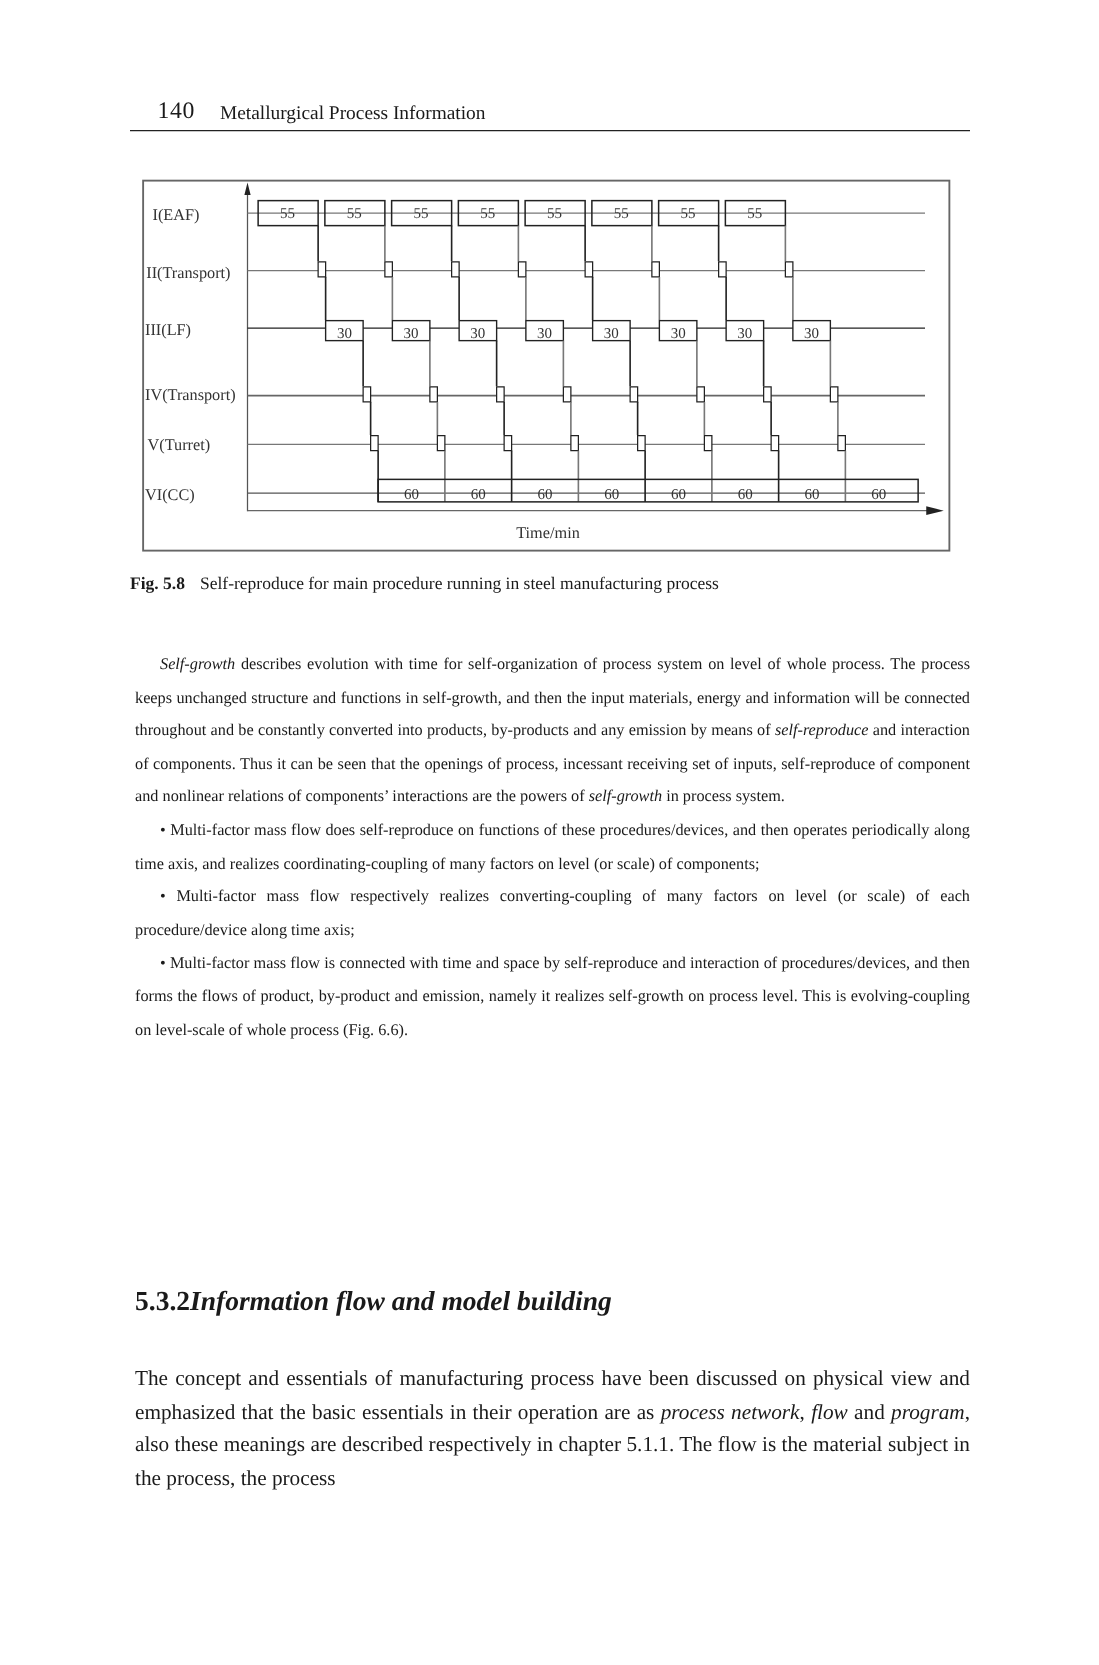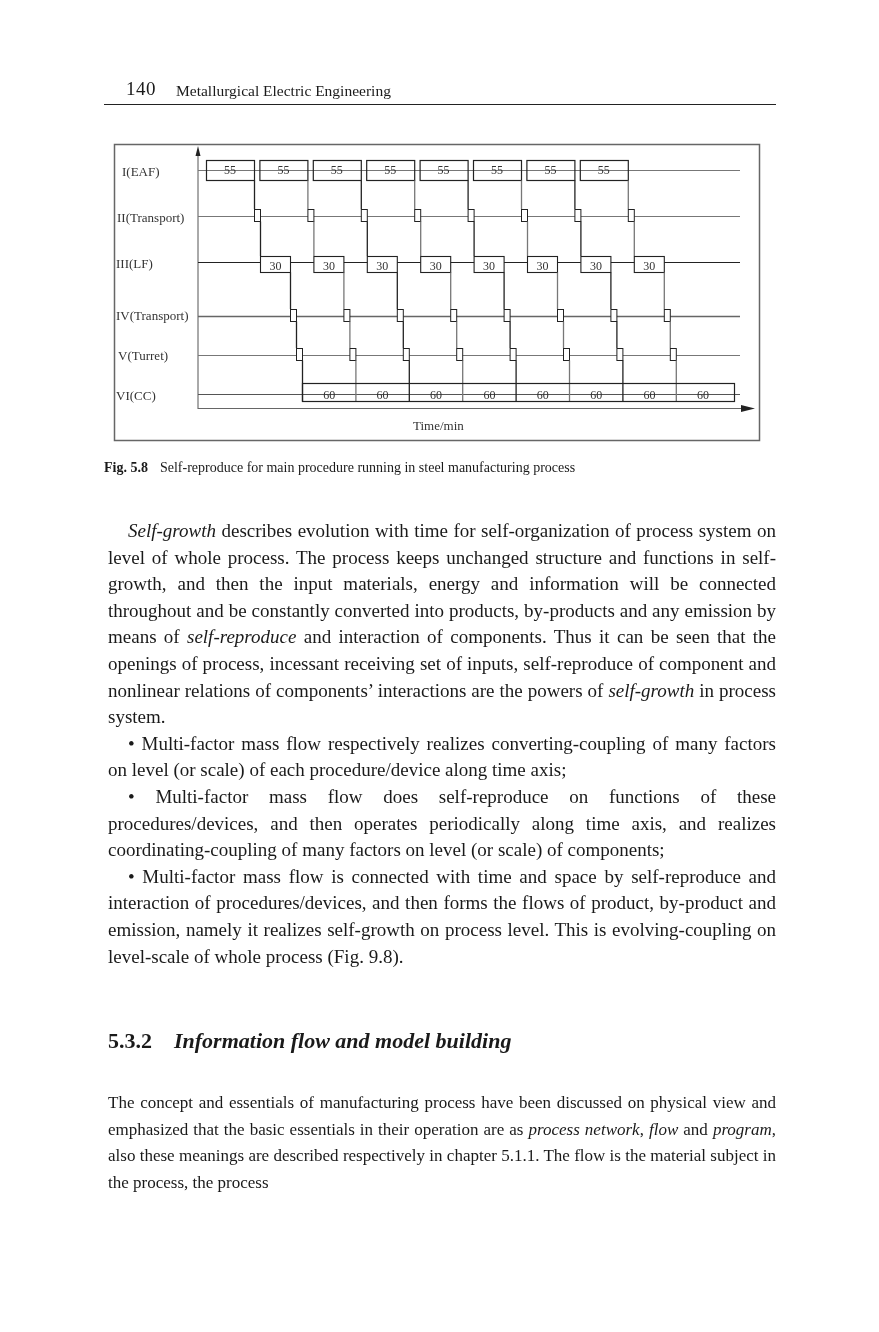--- a/index.html
+++ b/index.html
@@ -7,39 +7,39 @@
          font-family: "Liberation Serif", "DejaVu Serif", serif; color: #1a1a1a; }
   .running-head { position: absolute; left: 104px; top: 78px; width: 672px; height: 26px;
                   border-bottom: 1.5px solid #222; }
   .page-num { position: absolute; left: 22px; top: 0px; font-family: Liberation Serif, serif;
               font-size: 19px; letter-spacing: 0.5px; }
   .book-title { position: absolute; left: 72px; top: 4px; font-size: 15.5px; }
   .figure { position: absolute; left: 0; top: 0; }
   .caption { position: absolute; left: 104px; top: 456px; width: 672px; text-align: left;
              font-size: 14px; line-height: 23px; }
   .caption .fig-label { font-weight: bold; margin-right: 12px; }
-  .body-text { position: absolute; left: 108px; top: 518px; width: 668px; font-size: 19px;
+  .body-text { position: absolute; left: 108px; top: 518px; width: 668px; font-size: 13px;
                line-height: 26.6px; text-align: justify; }
   .body-text p { margin: 0; text-indent: 20px; }
   .body-text p.bullet { text-indent: 20px; }
   .section-head { position: absolute; left: 108px; top: 1028px; font-size: 22px; font-weight: bold; }
-  .section-head .sec-num { margin-right: 22px; }
+  .section-head .sec-num { }
   .section-head .sec-title { font-style: italic; }
   .body-text-2 { position: absolute; left: 108px; top: 1090px; width: 668px; font-size: 17px;
                  line-height: 26.6px; text-align: justify; }
   .body-text-2 p { margin: 0; }
   i { font-style: italic; }
   svg text { font-family: "Liberation Serif", "DejaVu Serif", serif; }
 </style>
 </head>
 <body>
 
 <div class="running-head">
   <span class="page-num">140</span>
-  <span class="book-title">Metallurgical Electric Engineering</span>
+  <span class="book-title">Metallurgical Process Information</span>
 </div>
 
 <svg class="figure" width="879" height="450" viewBox="0 0 879 450" xmlns="http://www.w3.org/2000/svg">
 
   <rect x="114.5" y="144.5" width="645" height="296" fill="none" stroke="#666" stroke-width="1.5"></rect>
 
   <text x="122" y="176" font-size="13" fill="#333">I(EAF)</text>
   <text x="117" y="222" font-size="13" fill="#333">II(Transport)</text>
   <text x="116" y="268" font-size="13" fill="#333">III(LF)</text>
   <text x="116" y="320" font-size="13" fill="#333">IV(Transport)</text>
@@ -171,23 +171,23 @@
 </svg>
 
 <div class="caption">
   <div>
     <span class="fig-label">Fig. 5.8</span><span>Self-reproduce for main procedure running in steel manufacturing process</span>
   </div>
 </div>
 
 <div class="body-text">
   <p><i>Self-growth</i><span> describes evolution with time for self-organization of process system on level of whole process. The process keeps unchanged structure and functions in self-growth, and then the input materials, energy and information will be connected throughout and be constantly converted into products, by-products and any emission by means of </span><i>self-reproduce</i><span> and interaction of components. Thus it can be seen that the openings of process, incessant receiving set of inputs, self-reproduce of component and nonlinear relations of components’ interactions are the powers of </span><i>self-growth</i><span> in process system.</span></p>
+  <p class="bullet">• Multi-factor mass flow does self-reproduce on functions of these procedures/devices, and then operates periodically along time axis, and realizes coordinating-coupling of many factors on level (or scale) of components;</p>
   <p class="bullet">• Multi-factor mass flow respectively realizes converting-coupling of many factors on level (or scale) of each procedure/device along time axis;</p>
-  <p class="bullet">• Multi-factor mass flow does self-reproduce on functions of these procedures/devices, and then operates periodically along time axis, and realizes coordinating-coupling of many factors on level (or scale) of components;</p>
-  <p class="bullet">• Multi-factor mass flow is connected with time and space by self-reproduce and interaction of procedures/devices, and then forms the flows of product, by-product and emission, namely it realizes self-growth on process level. This is evolving-coupling on level-scale of whole process (Fig. 9.8).</p>
+  <p class="bullet">• Multi-factor mass flow is connected with time and space by self-reproduce and interaction of procedures/devices, and then forms the flows of product, by-product and emission, namely it realizes self-growth on process level. This is evolving-coupling on level-scale of whole process (Fig. 6.6).</p>
 </div>
 
 <div class="section-head">
   <span class="sec-num">5.3.2</span><span class="sec-title">Information flow and model building</span>
 </div>
 
 <div class="body-text-2">
   <p><span>The concept and essentials of manufacturing process have been discussed on physical view and emphasized that the basic essentials in their operation are as </span><i>process network</i><span>, </span><i>flow</i><span> and </span><i>program</i><span>, also these meanings are described respectively in chapter 5.1.1. The flow is the material subject in the process, the process</span></p>
 </div>
 

